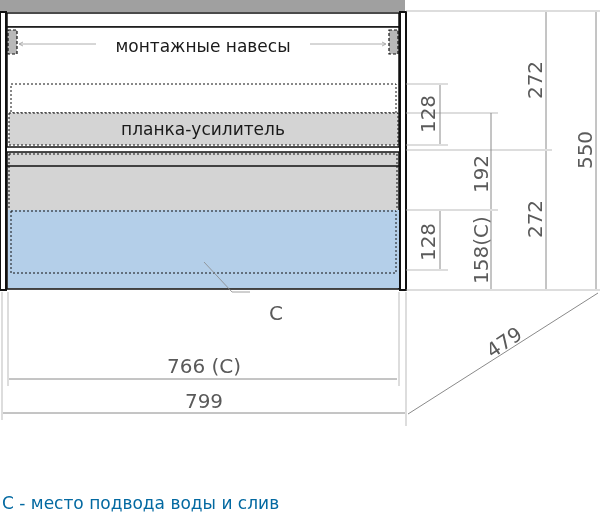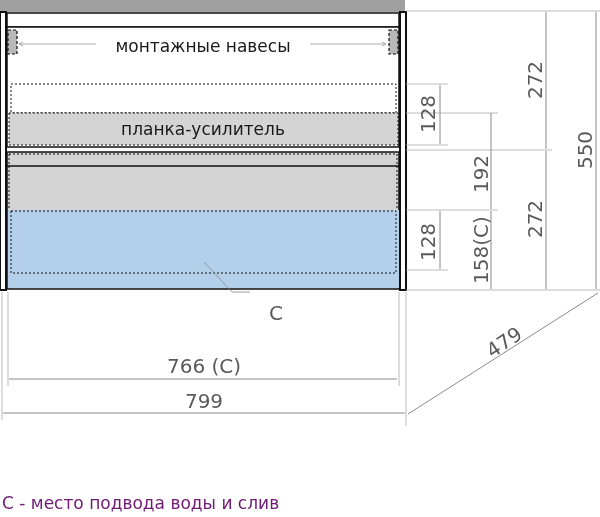--- a/index.html
+++ b/index.html
@@ -1,21 +1,21 @@
 <!DOCTYPE html>
 <html><head>
 <meta charset="utf-8">
 <style>
   html, body { margin: 0; padding: 0; background: #ffffff; }
   body { width: 600px; height: 517px; position: relative; overflow: hidden;
          font-family: "DejaVu Sans", sans-serif; }
   svg { position: absolute; left: 0; top: 0; }
   .lbl { font-family: "DejaVu Sans", sans-serif; fill: #1a1a1a; }
   .dim { font-family: "DejaVu Sans", sans-serif; fill: #5a5a5a; }
-  .legend { position: absolute; left: 2px; top: 493px; font-size: 17px; color: #701a75;
+  .legend { position: absolute; left: 2px; top: 493px; font-size: 17px; color: #0369a1;
             font-family: "DejaVu Sans", sans-serif; white-space: nowrap; }
 </style>
 </head>
 <body>
 
 <svg width="600" height="517" viewBox="0 0 600 517">
 
   <rect x="0" y="0" width="405" height="12" fill="#a0a0a0"></rect>
 
   <rect x="0" y="12" width="6" height="278" fill="#ffffff" stroke="#111" stroke-width="2"></rect>

